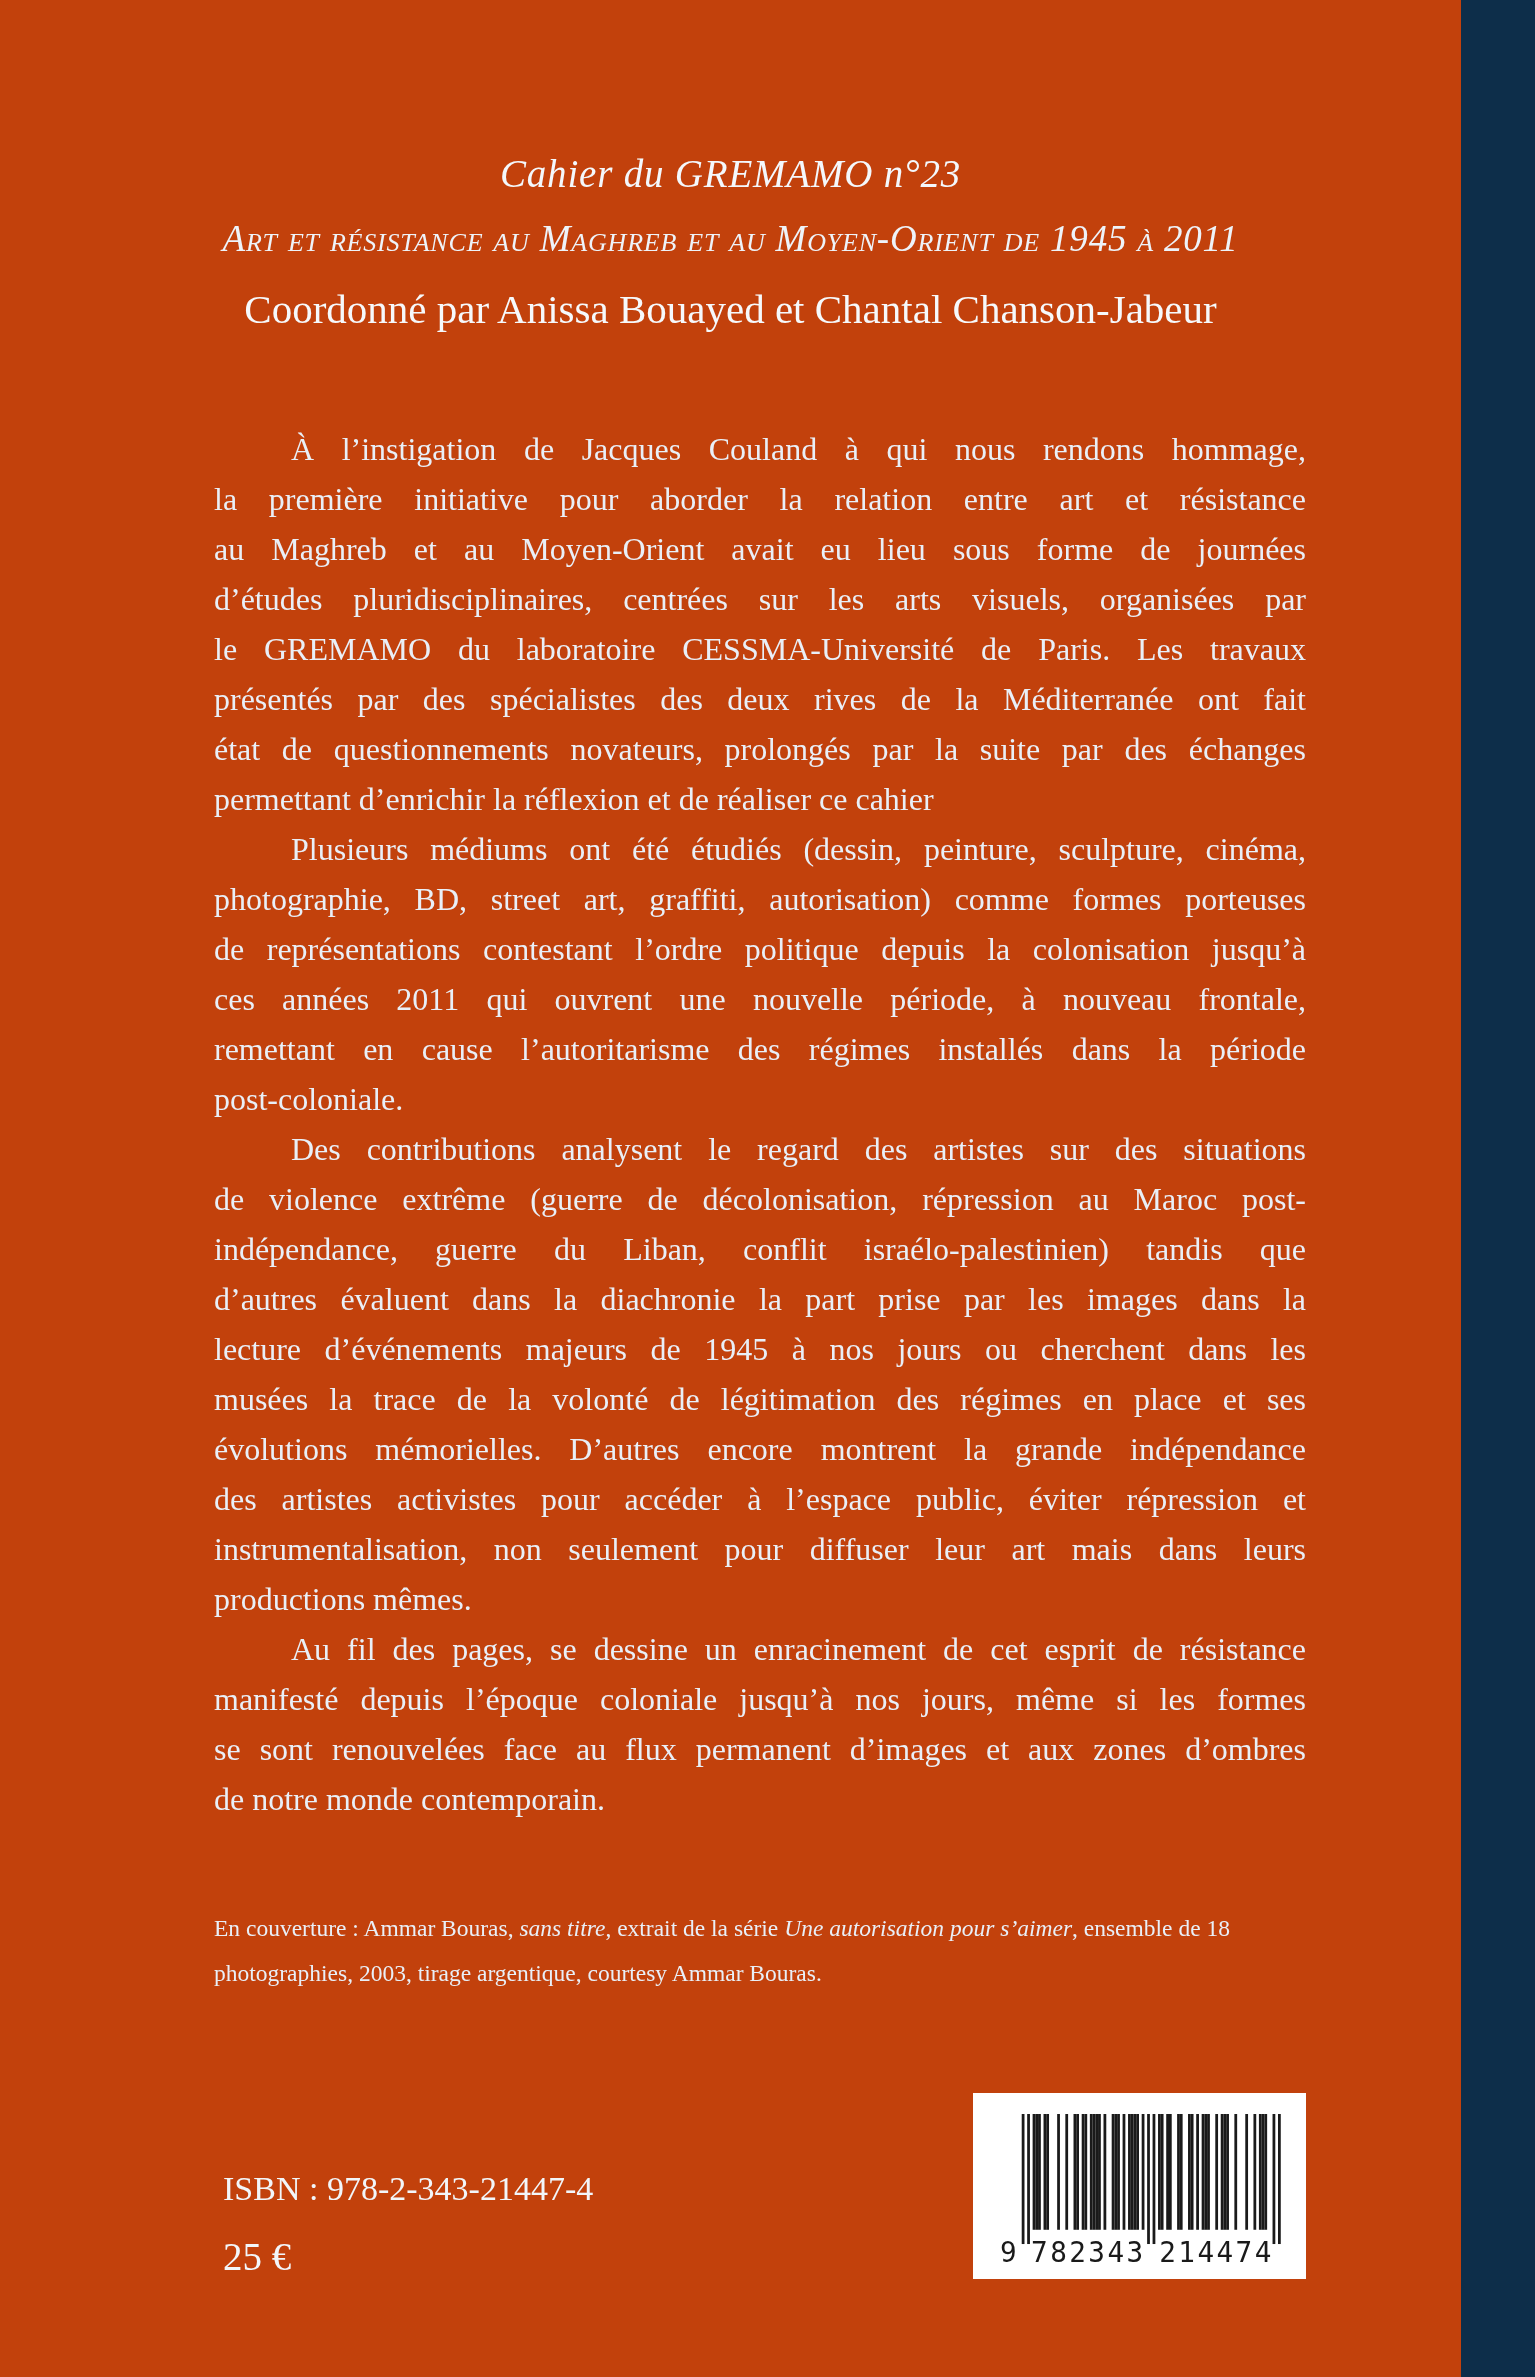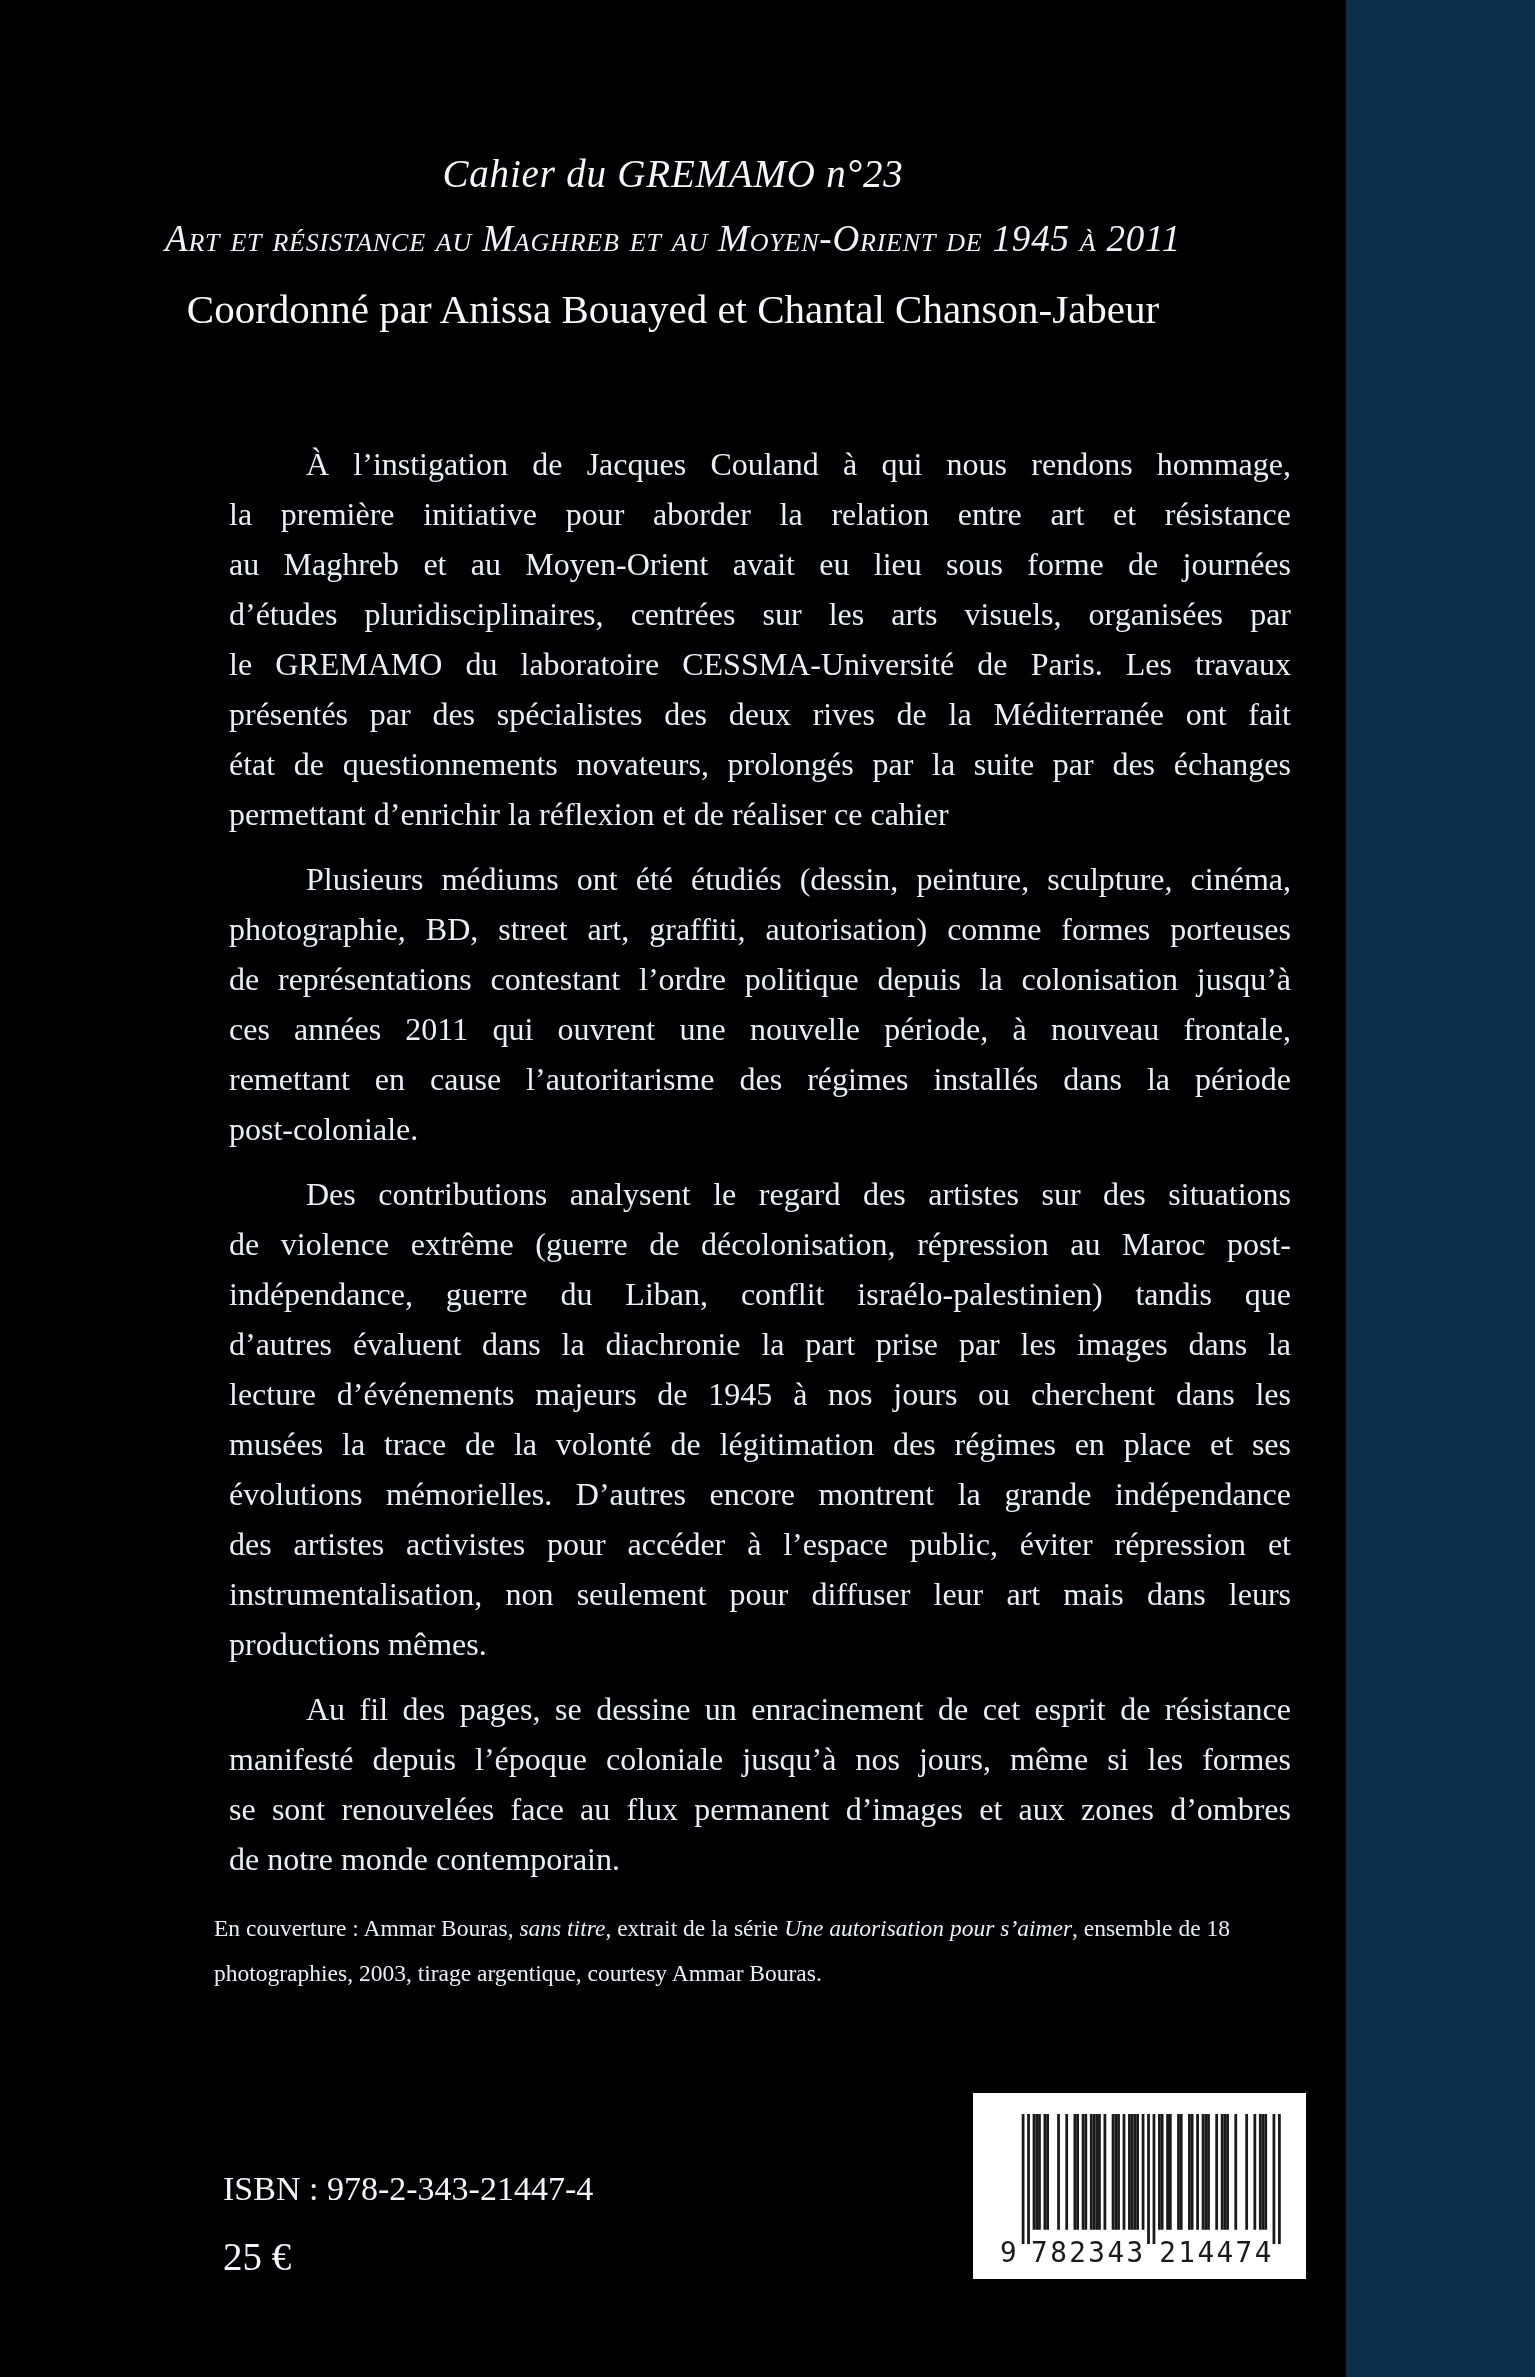--- a/index.html
+++ b/index.html
@@ -1,21 +1,21 @@
 <!DOCTYPE html>
 <html style="font-size:13.4px"><head>
 <meta charset="utf-8">
 <style>
   html, body { margin: 0; padding: 0; }
   body { background: #0d2e4a; }
   .cover {
     position: relative;
-    width: 1346px;
+    width: 1461px;
     height: 2377px;
-    background: #000000;
+    background: #c2410c;
     font-family: "Liberation Serif", serif;
     color: #edf2f8;
     overflow: hidden;
   }
   
   .titles {
     position: absolute;
     top: 149px;
     left: 0;
     width: 100%;
@@ -45,21 +45,21 @@
   }
   
   .blurb {
     position: absolute;
     top: 424px;
     left: 214px;
     width: 1092px;
     font-size: 32px;
     color: #e9eff7;
   }
-  .para { margin: 15px; padding: 0; }
+  .para { margin: 0; padding: 0; }
   .line {
     line-height: 50px;
     height: 50px;
     text-align: justify;
     text-align-last: justify;
     white-space: nowrap;
   }
   .line.plast {
     text-align-last: left;
   }

